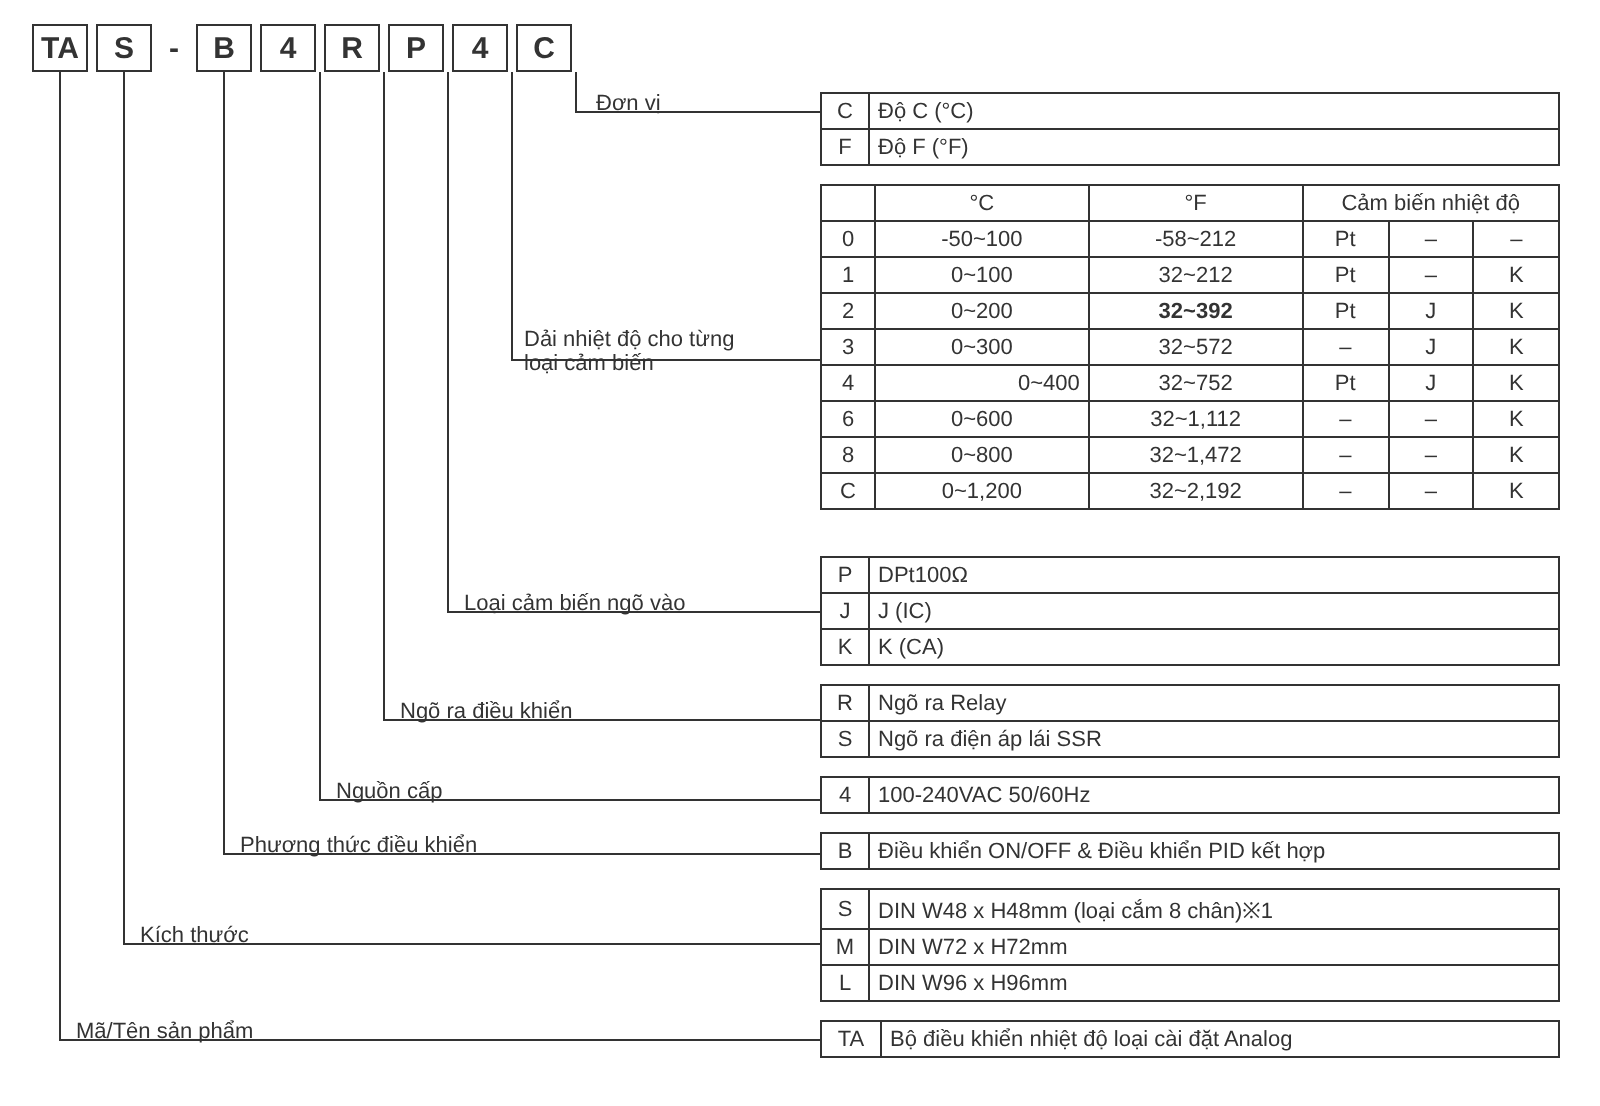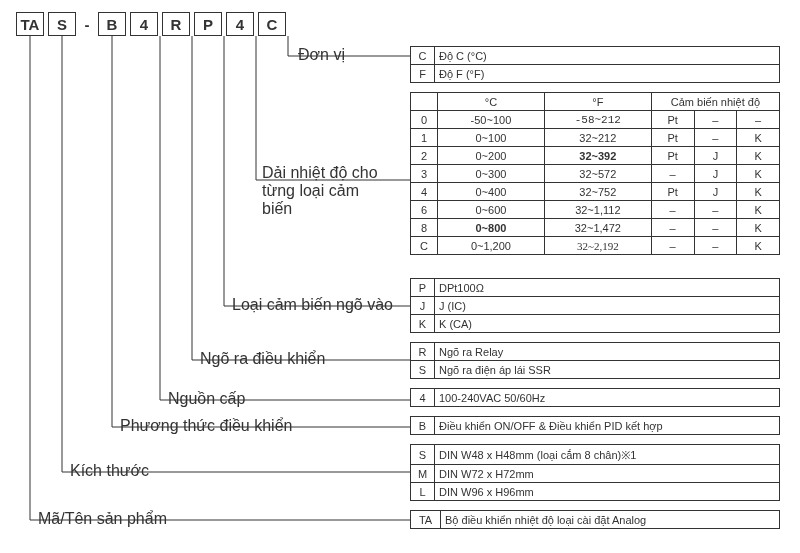--- a/index.html
+++ b/index.html
@@ -1,21 +1,21 @@
 <!DOCTYPE html>
 <html><head>
 <meta charset="utf-8">
 <style>
 *{box-sizing:border-box;margin:0;padding:0}
 body{font-family:Arial,sans-serif;font-size:11px;color:#333;width:800px;height:553px;position:relative;background:#fff;padding:12px 20px 12px 10px}
 .code-boxes{display:flex;gap:4px;position:absolute;top:12px;left:16px}
 .cb{border:1.5px solid #333;width:28px;height:24px;display:flex;align-items:center;justify-content:center;font-weight:bold;font-size:15px}
 .dash{display:flex;align-items:center;font-weight:bold;font-size:15px;width:14px;justify-content:center}
 svg.lines{position:absolute;top:0;left:0;pointer-events:none}
-.label{position:absolute;font-size:16px}
+.label{position:absolute;font-size:11px}
 .tbl{position:absolute;border-collapse:collapse;font-size:11px}
 .tbl td,.tbl th{border:1px solid #333;padding:2px 4px;height:18px;text-align:left}
 .tbl .cc{text-align:center}
 .tbl .k{width:24px;text-align:center}
 </style>
 </head>
 <body>
 
 <div class="code-boxes">
   <span class="cb">TA</span>
@@ -78,21 +78,21 @@
     <td class="k"></td>
     <td class="cc" style="width:95px">°C</td>
     <td class="cc" style="width:95px">°F</td>
     <td class="cc" colspan="3">Cảm biến nhiệt độ</td>
   </tr>
   </tbody>
     <tbody id="temp-rows">
       <tr>
         <td class="k">0</td>
         <td class="cc" style="width: 95px; margin-top: 20px;">-50~100</td>
-        <td class="cc" style="width: 95px; font-family: Liberation Mono, monospace;">-58~212</td>
+        <td class="cc" style="width: 95px;">-58~212</td>
         <td class="cc" style="width: 38px;">Pt</td>
         <td class="cc" style="width: 38px;">–</td>
         <td class="cc" style="width: 38px;">–</td>
       </tr>
       <tr>
         <td class="k">1</td>
         <td class="cc" style="width: 95px;">0~100</td>
         <td class="cc" style="width: 95px;">32~212</td>
         <td class="cc" style="width: 38px;">Pt</td>
         <td class="cc" style="width: 38px;">–</td>
@@ -109,46 +109,46 @@
       <tr>
         <td class="k">3</td>
         <td class="cc" style="width: 95px;">0~300</td>
         <td class="cc" style="width: 95px;">32~572</td>
         <td class="cc" style="width: 38px;">–</td>
         <td class="cc" style="width: 38px;">J</td>
         <td class="cc" style="width: 38px;">K</td>
       </tr>
       <tr>
         <td class="k">4</td>
-        <td class="cc" style="width: 95px;">0~400</td>
+        <td class="cc" style="width: 95px; text-align: right;">0~400</td>
         <td class="cc" style="width: 95px;">32~752</td>
         <td class="cc" style="width: 38px;">Pt</td>
         <td class="cc" style="width: 38px;">J</td>
         <td class="cc" style="width: 38px;">K</td>
       </tr>
       <tr>
         <td class="k">6</td>
         <td class="cc" style="width: 95px;">0~600</td>
         <td class="cc" style="width: 95px;">32~1,112</td>
         <td class="cc" style="width: 38px;">–</td>
         <td class="cc" style="width: 38px;">–</td>
         <td class="cc" style="width: 38px;">K</td>
       </tr>
       <tr>
         <td class="k">8</td>
-        <td class="cc" style="width: 95px; font-weight: bold;">0~800</td>
+        <td class="cc" style="width: 95px;">0~800</td>
         <td class="cc" style="width: 95px;">32~1,472</td>
         <td class="cc" style="width: 38px;">–</td>
         <td class="cc" style="width: 38px;">–</td>
         <td class="cc" style="width: 38px;">K</td>
       </tr>
       <tr>
         <td class="k">C</td>
         <td class="cc" style="width: 95px;">0~1,200</td>
-        <td class="cc" style="width: 95px; font-family: Liberation Serif, serif;">32~2,192</td>
+        <td class="cc" style="width: 95px;">32~2,192</td>
         <td class="cc" style="width: 38px;">–</td>
         <td class="cc" style="width: 38px;">–</td>
         <td class="cc" style="width: 38px;">K</td>
       </tr>
     </tbody>
 </table>
 
 <table class="tbl" style="top:278px;left:410px;width:370px">
   <tbody id="sensor-in-rows">
       <tr>

